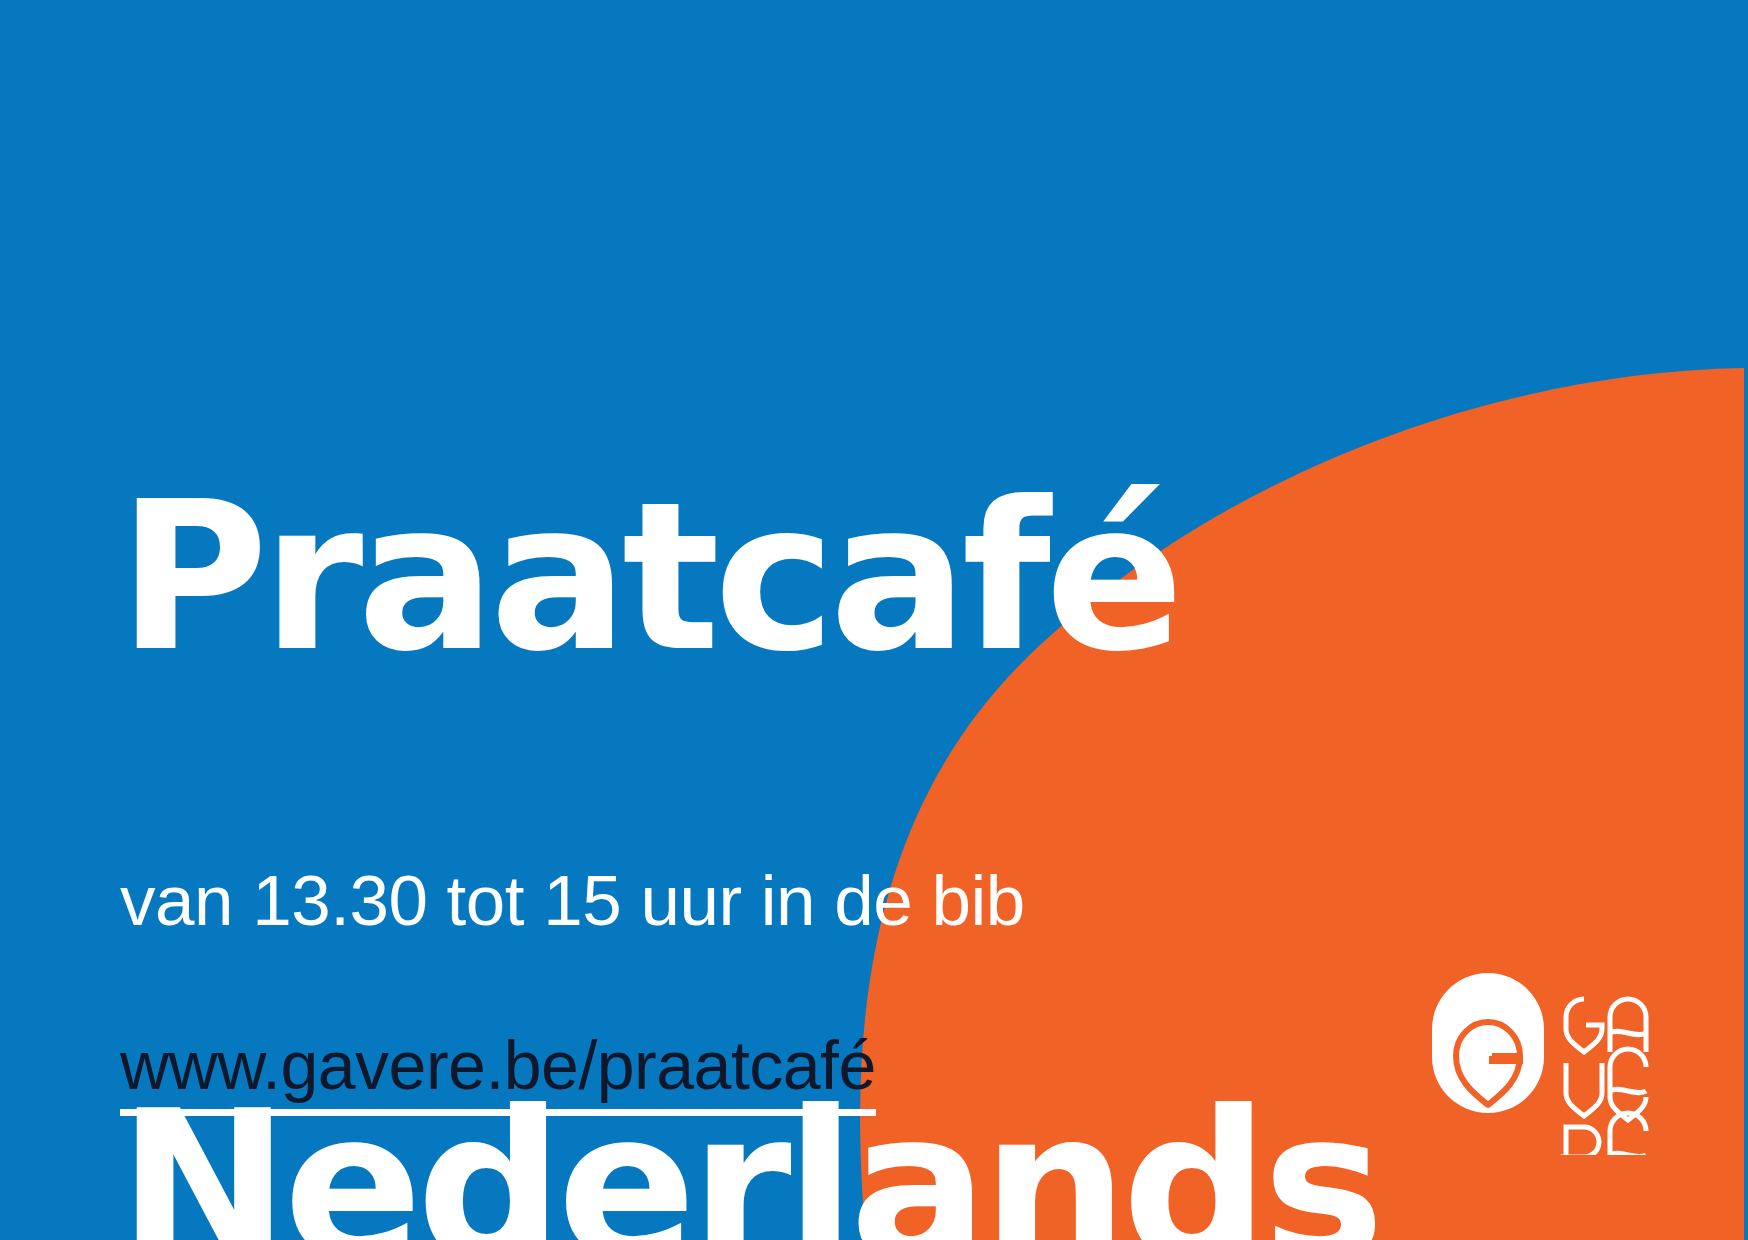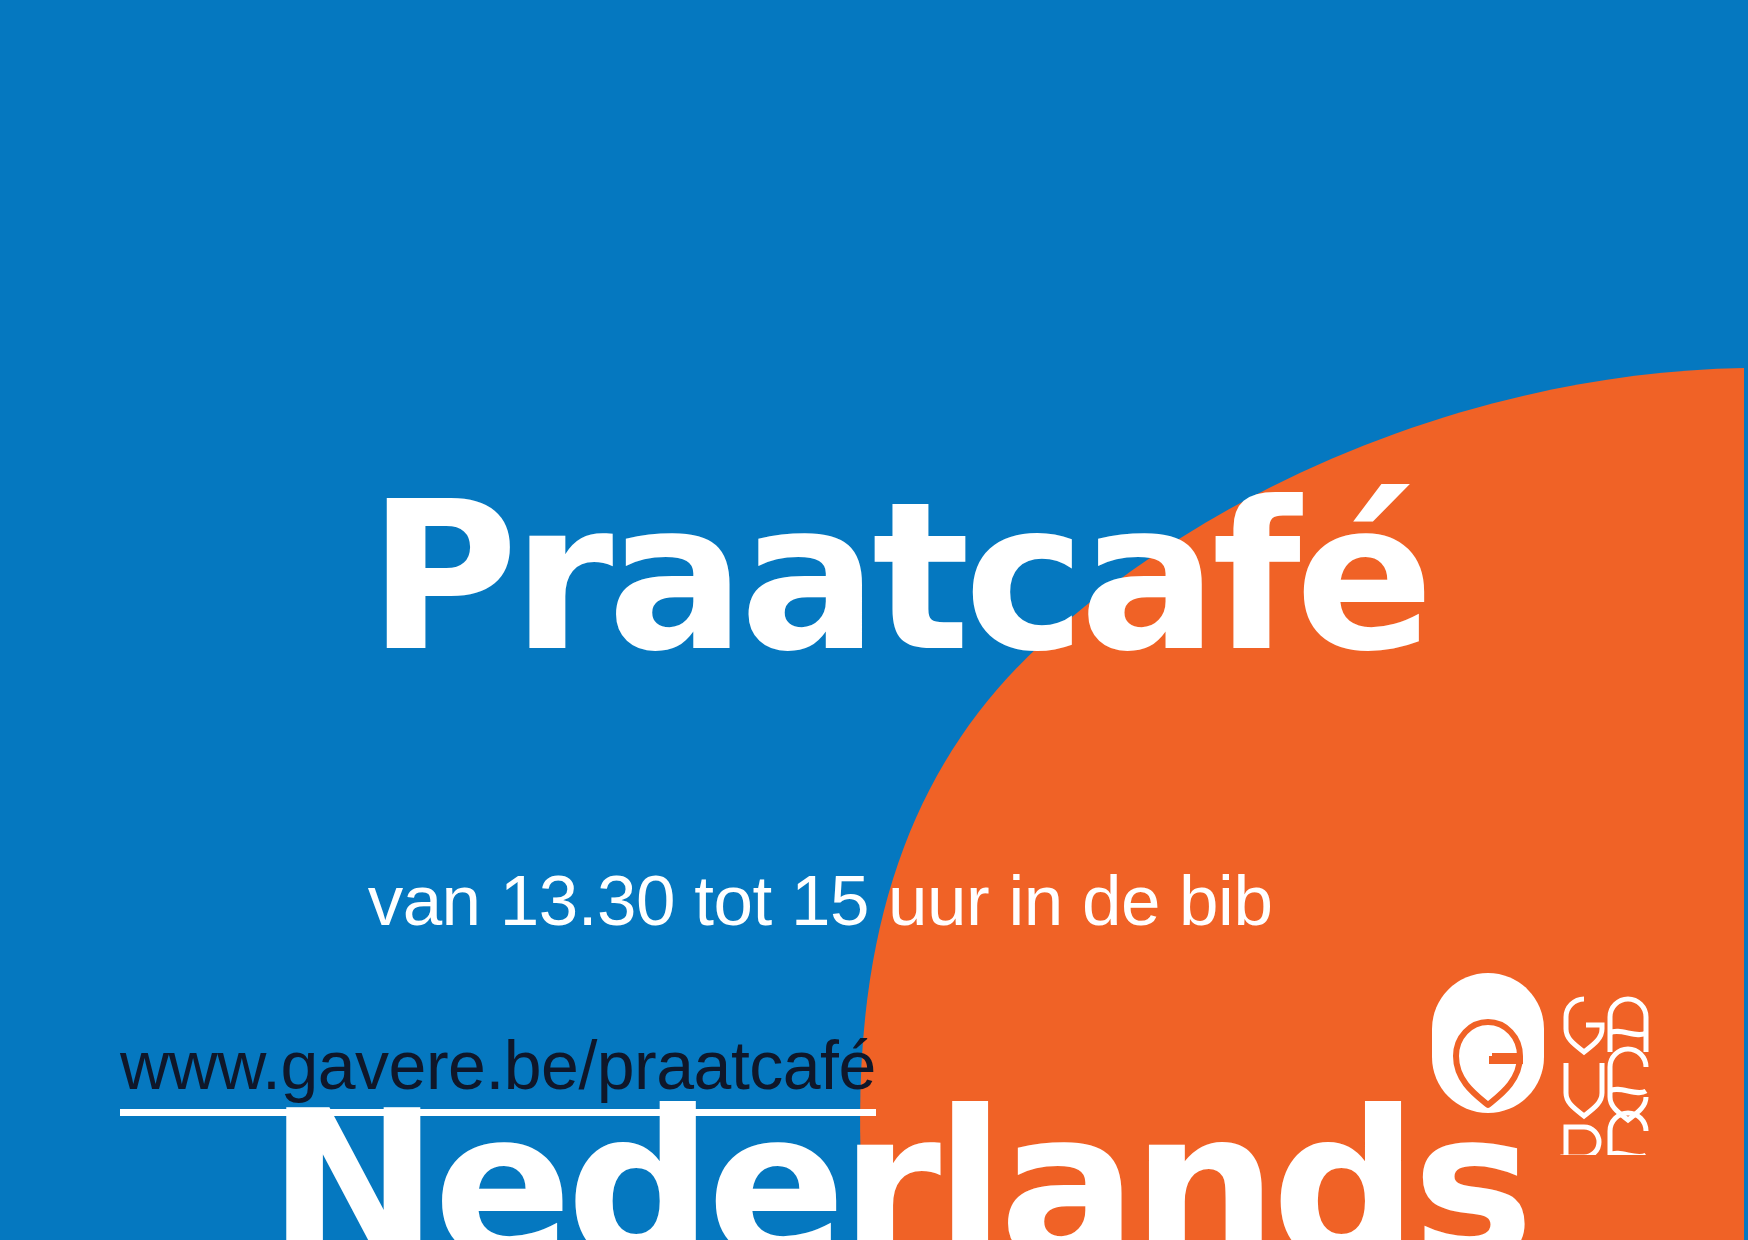--- a/index.html
+++ b/index.html
@@ -30,21 +30,20 @@
     left: 0; top: 0;
     width: 1748px;
     height: 1240px;
   }
   
   .content {
     position: absolute;
     left: 0; top: 0;
     width: 1420px;
     height: 1240px;
-    text-align: center;
   }
   .headline {
     position: absolute;
     left: 118px;
     top: 70px;
     width: 1560px;
     color: #ffffff;
     font-family: "DejaVu Sans", sans-serif;
     font-weight: bold;
     font-size: 205px;

